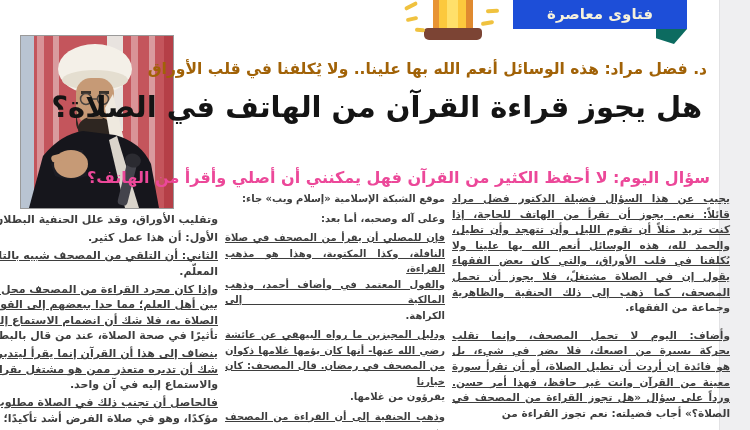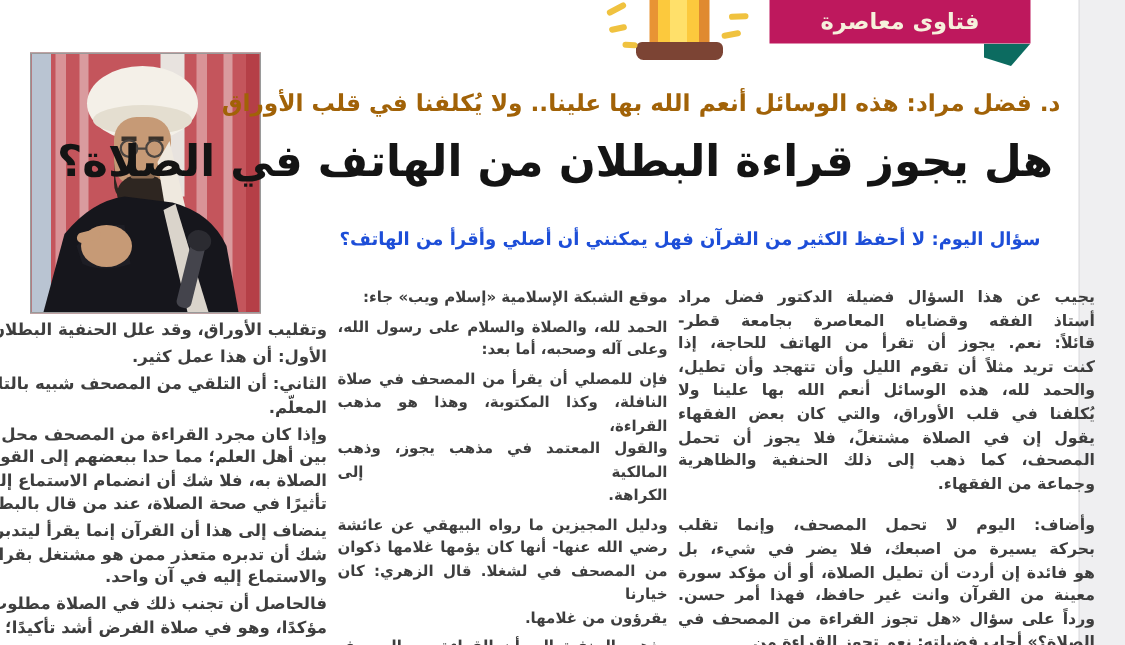--- a/index.html
+++ b/index.html
@@ -3,48 +3,48 @@
 <meta charset="utf-8">
 <style>
   html,body{margin:0;padding:0;}
   body{width:750px;height:430px;overflow:hidden;background:#ffffff;font-family:"DejaVu Sans",sans-serif;}
   #page{position:relative;width:750px;height:430px;background:#ffffff;overflow:hidden;}
 
   
   .side-margin{position:absolute;right:0;top:0;width:30px;height:430px;background:#efeff1;border-left:1px solid #e2e2e4;}
 
   
-  .banner{position:absolute;left:513px;top:0;width:174px;height:29px;background:#be185d;display:flex;align-items:center;justify-content:center;}
+  .banner{position:absolute;left:513px;top:0;width:174px;height:29px;background:#1d4ed8;display:flex;align-items:center;justify-content:center;}
   .banner-label{color:#f6f1dc;font-size:15px;font-weight:bold;direction:rtl;letter-spacing:.3px;padding-bottom:2px;}
   .banner-fold{position:absolute;left:656px;top:29px;width:31px;height:15px;background:#0c6b60;clip-path:polygon(0 0,100% 0,58% 100%,0 62%);}
 
   
   .megaphone{position:absolute;left:433px;top:0;width:40px;height:30px;
     background:linear-gradient(90deg,#e89434 0 14%,#fcc93d 14% 34%,#ffe06a 34% 62%,#fcc93d 62% 82%,#e08a30 82% 100%);}
   .megaphone-base{position:absolute;left:424px;top:28px;width:58px;height:12px;background:#7c4434;border-radius:4px 4px 5px 5px;}
   .dash{position:absolute;background:#f0c23f;border-radius:2px;height:4px;}
   .dash1{left:404px;top:4px;width:14px;transform:rotate(-28deg);}
   .dash2{left:406px;top:17px;width:12px;transform:rotate(-12deg);}
   .dash3{left:415px;top:28px;width:10px;transform:rotate(4deg);}
   .dash4{left:486px;top:9px;width:13px;transform:rotate(-3deg);}
   .dash5{left:481px;top:21px;width:13px;transform:rotate(-10deg);}
 
   
   .photo{position:absolute;left:20px;top:35px;width:152px;height:172px;border:1px solid #9a9a9a;box-sizing:content-box;background:#c9575d;overflow:hidden;}
 
   
   .kicker{position:absolute;left:100px;top:60px;width:607px;direction:rtl;text-align:right;font-size:15.5px;font-weight:bold;color:#a16207;white-space:nowrap;}
   .headline{position:absolute;left:183px;top:90px;width:519px;direction:rtl;text-align:center;font-size:29px;font-weight:bold;color:#141414;white-space:nowrap;letter-spacing:-.3px;}
-  .subheadline{position:absolute;left:210px;top:152px;width:500px;direction:rtl;text-align:center;font-size:12px;font-weight:bold;color:#1d4ed8;white-space:nowrap;}
+  .subheadline{position:absolute;left:210px;top:168px;width:500px;direction:rtl;text-align:center;font-size:16px;font-weight:bold;color:#ec4899;white-space:nowrap;}
 
   
   .col{position:absolute;direction:rtl;font-weight:bold;color:#3e3e3e;}
   .col .para{margin:1px 0 0 0;}
   .col .line{text-align:right;}
-  .col .line.just{text-align:justify;text-align-last:justify;}
+  .col .line.just{text-align:justify;text-align-last:justify;text-decoration:underline;}
   .col-right{left:452px;top:190px;width:278px;font-size:10.5px;line-height:15.6px;}
   .col-right .para{margin-bottom:12px;}
   .col-middle{left:225px;top:190px;width:220px;font-size:10px;line-height:15.5px;}
   .col-middle .para{margin-bottom:4px;}
   .col-left{left:-190px;top:211px;width:408px;font-size:11px;line-height:15.5px;}
   .col-left .para{margin-bottom:2.5px;}
   .col-left .line{white-space:nowrap;text-align:right !important;text-align-last:right !important;}
 </style>
 </head>
 <body>
@@ -100,62 +100,60 @@
       <rect x="30" y="118" width="16" height="7" rx="3.5" fill="#c69a76" transform="rotate(-14 38 121)"></rect>
 
       <g transform="rotate(14 108 140)">
         <rect x="103" y="126" width="10" height="44" rx="4" fill="#44444c"></rect>
         <ellipse cx="108" cy="124" rx="8" ry="7" fill="#2b2b31"></ellipse>
       </g>
     </svg>
   </div>
 
   <div class="kicker">د. فضل مراد: هذه الوسائل أنعم الله بها علينا.. ولا يُكلفنا في قلب الأوراق</div>
-  <div class="headline">هل يجوز قراءة البطلان من الهاتف في الصلاة؟</div>
+  <div class="headline">هل يجوز قراءة القرآن من الهاتف في الصلاة؟</div>
   <div class="subheadline">سؤال اليوم: لا أحفظ الكثير من القرآن فهل يمكنني أن أصلي وأقرأ من الهاتف؟</div>
 
   <div class="col col-right">
       <div class="para">
         <div class="line just">يجيب عن هذا السؤال فضيلة الدكتور فضل مراد</div>
-        <div class="line just">أستاذ الفقه وقضاياه المعاصرة بجامعة قطر-</div>
         <div class="line just">قائلاً: نعم. يجوز أن تقرأ من الهاتف للحاجة، إذا</div>
         <div class="line just">كنت تريد مثلاً أن تقوم الليل وأن تتهجد وأن تطيل،</div>
         <div class="line just">والحمد لله، هذه الوسائل أنعم الله بها علينا ولا</div>
         <div class="line just">يُكلفنا في قلب الأوراق، والتي كان بعض الفقهاء</div>
         <div class="line just">يقول إن في الصلاة مشتغلً، فلا يجوز أن تحمل</div>
         <div class="line just">المصحف، كما ذهب إلى ذلك الحنفية والظاهرية</div>
         <div class="line">وجماعة من الفقهاء.</div>
       </div>
       <div class="para">
         <div class="line just">وأضاف: اليوم لا تحمل المصحف، وإنما تقلب</div>
         <div class="line just">بحركة يسيرة من اصبعك، فلا يضر في شيء، بل</div>
-        <div class="line just">هو فائدة إن أردت أن تطيل الصلاة، أو أن مؤكد سورة</div>
+        <div class="line just">هو فائدة إن أردت أن تطيل الصلاة، أو أن تقرأ سورة</div>
         <div class="line just">معينة من القرآن وانت غير حافظ، فهذا أمر حسن.</div>
         <div class="line just">ورداً على سؤال «هل تجوز القراءة من المصحف في</div>
         <div class="line">الصلاة؟» أجاب فضيلته: نعم تجوز القراءة من</div>
       </div>
     </div>
   <div class="col col-middle">
       <div class="para">
         <div class="line">موقع الشبكة الإسلامية «إسلام ويب» جاء:</div>
       </div>
       <div class="para">
-        <div class="line just">الحمد لله، والصلاة والسلام على رسول الله،</div>
         <div class="line">وعلى آله وصحبه، أما بعد:</div>
       </div>
       <div class="para">
         <div class="line just">فإن للمصلي أن يقرأ من المصحف في صلاة</div>
         <div class="line just">النافلة، وكذا المكتوبة، وهذا هو مذهب القراءة،</div>
-        <div class="line just">والقول المعتمد في مذهب يجوز، وذهب المالكية إلى</div>
+        <div class="line just">والقول المعتمد في وأضاف أحمد، وذهب المالكية إلى</div>
         <div class="line">الكراهة.</div>
       </div>
       <div class="para">
         <div class="line just">ودليل المجيزين ما رواه البيهقي عن عائشة</div>
         <div class="line just">رضي الله عنها- أنها كان يؤمها غلامها ذكوان</div>
-        <div class="line just">من المصحف في لشغلا. قال الزهري: كان خيارنا</div>
+        <div class="line just">من المصحف في رمضان. قال المصحف: كان خيارنا</div>
         <div class="line">يقرؤون من غلامها.</div>
       </div>
       <div class="para">
         <div class="line just">وذهب الحنفية إلى أن القراءة من المصحف تفسد</div>
       </div>
     </div>
   <div class="col col-left">
       <div class="para">
         <div class="line">وتقليب الأوراق، وقد علل الحنفية البطلان بأمرين:</div>
       </div>

